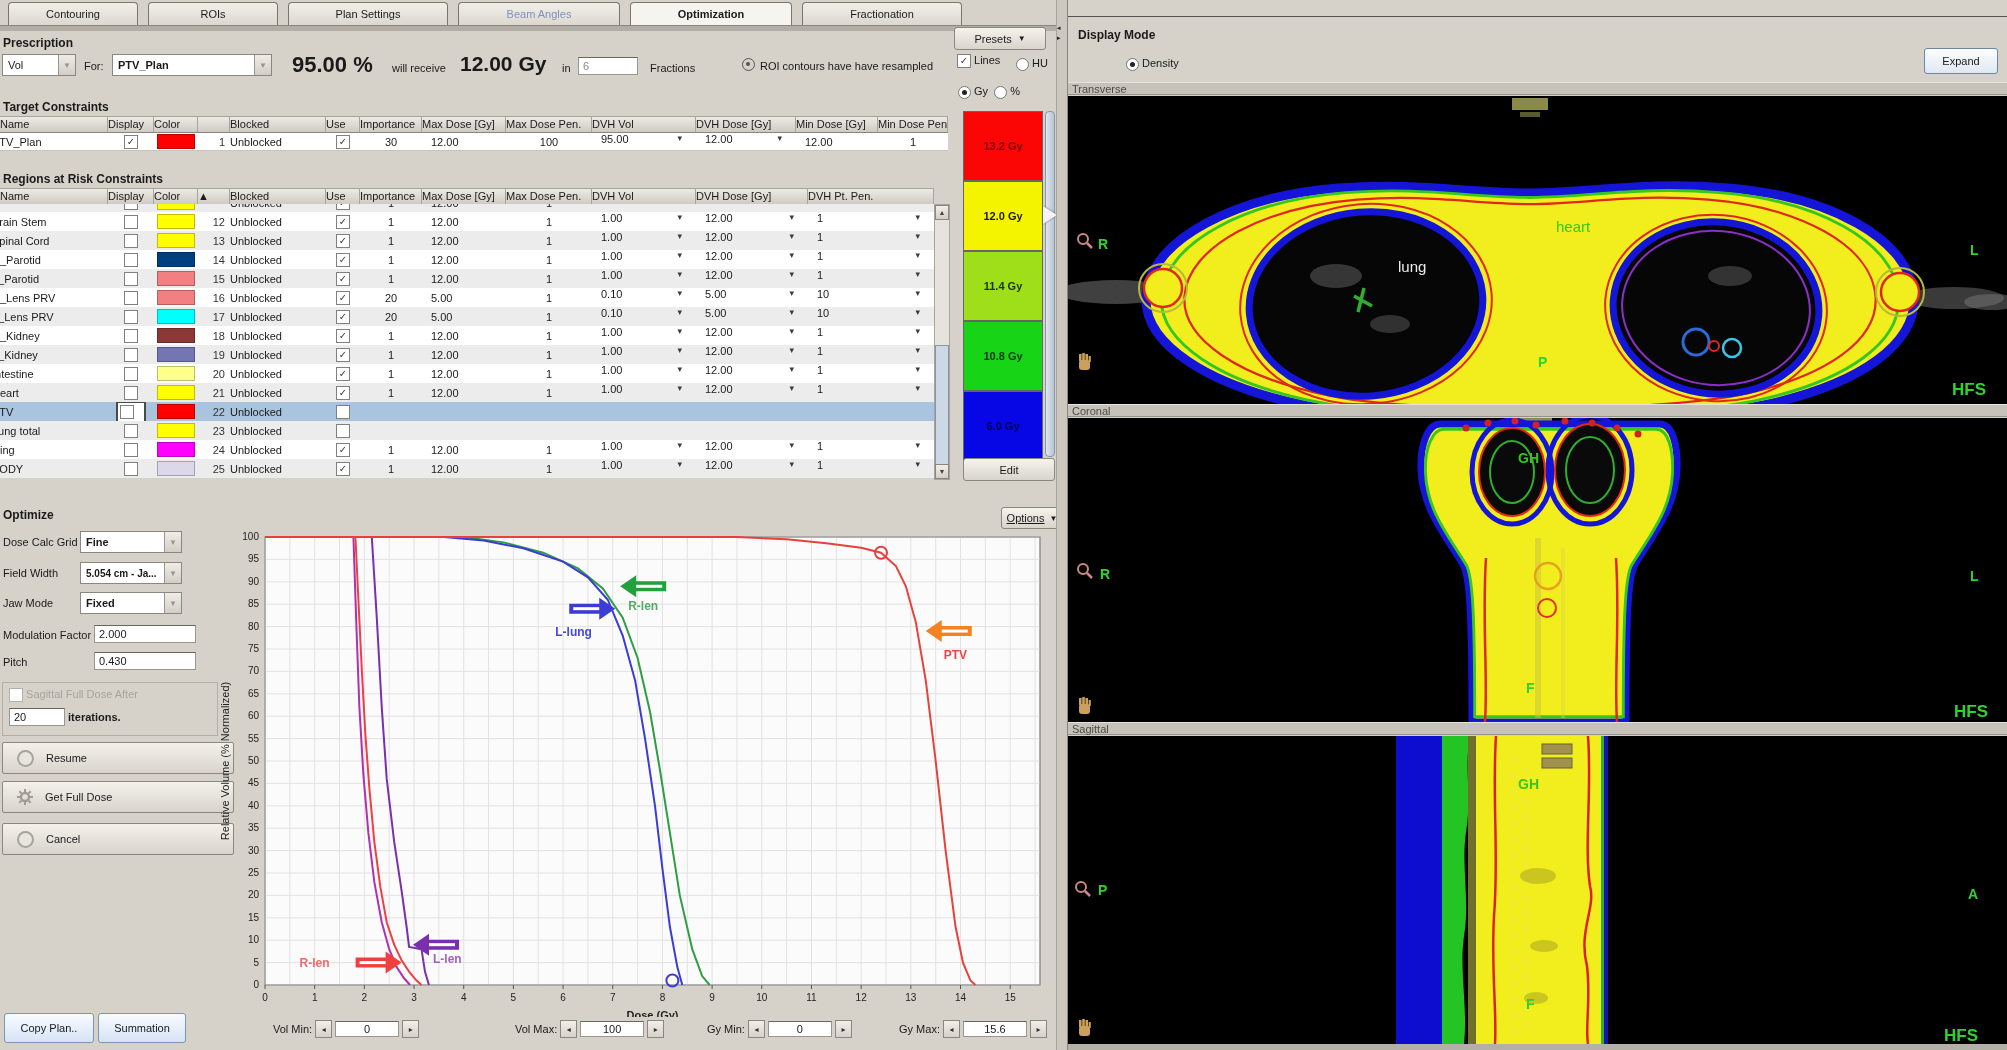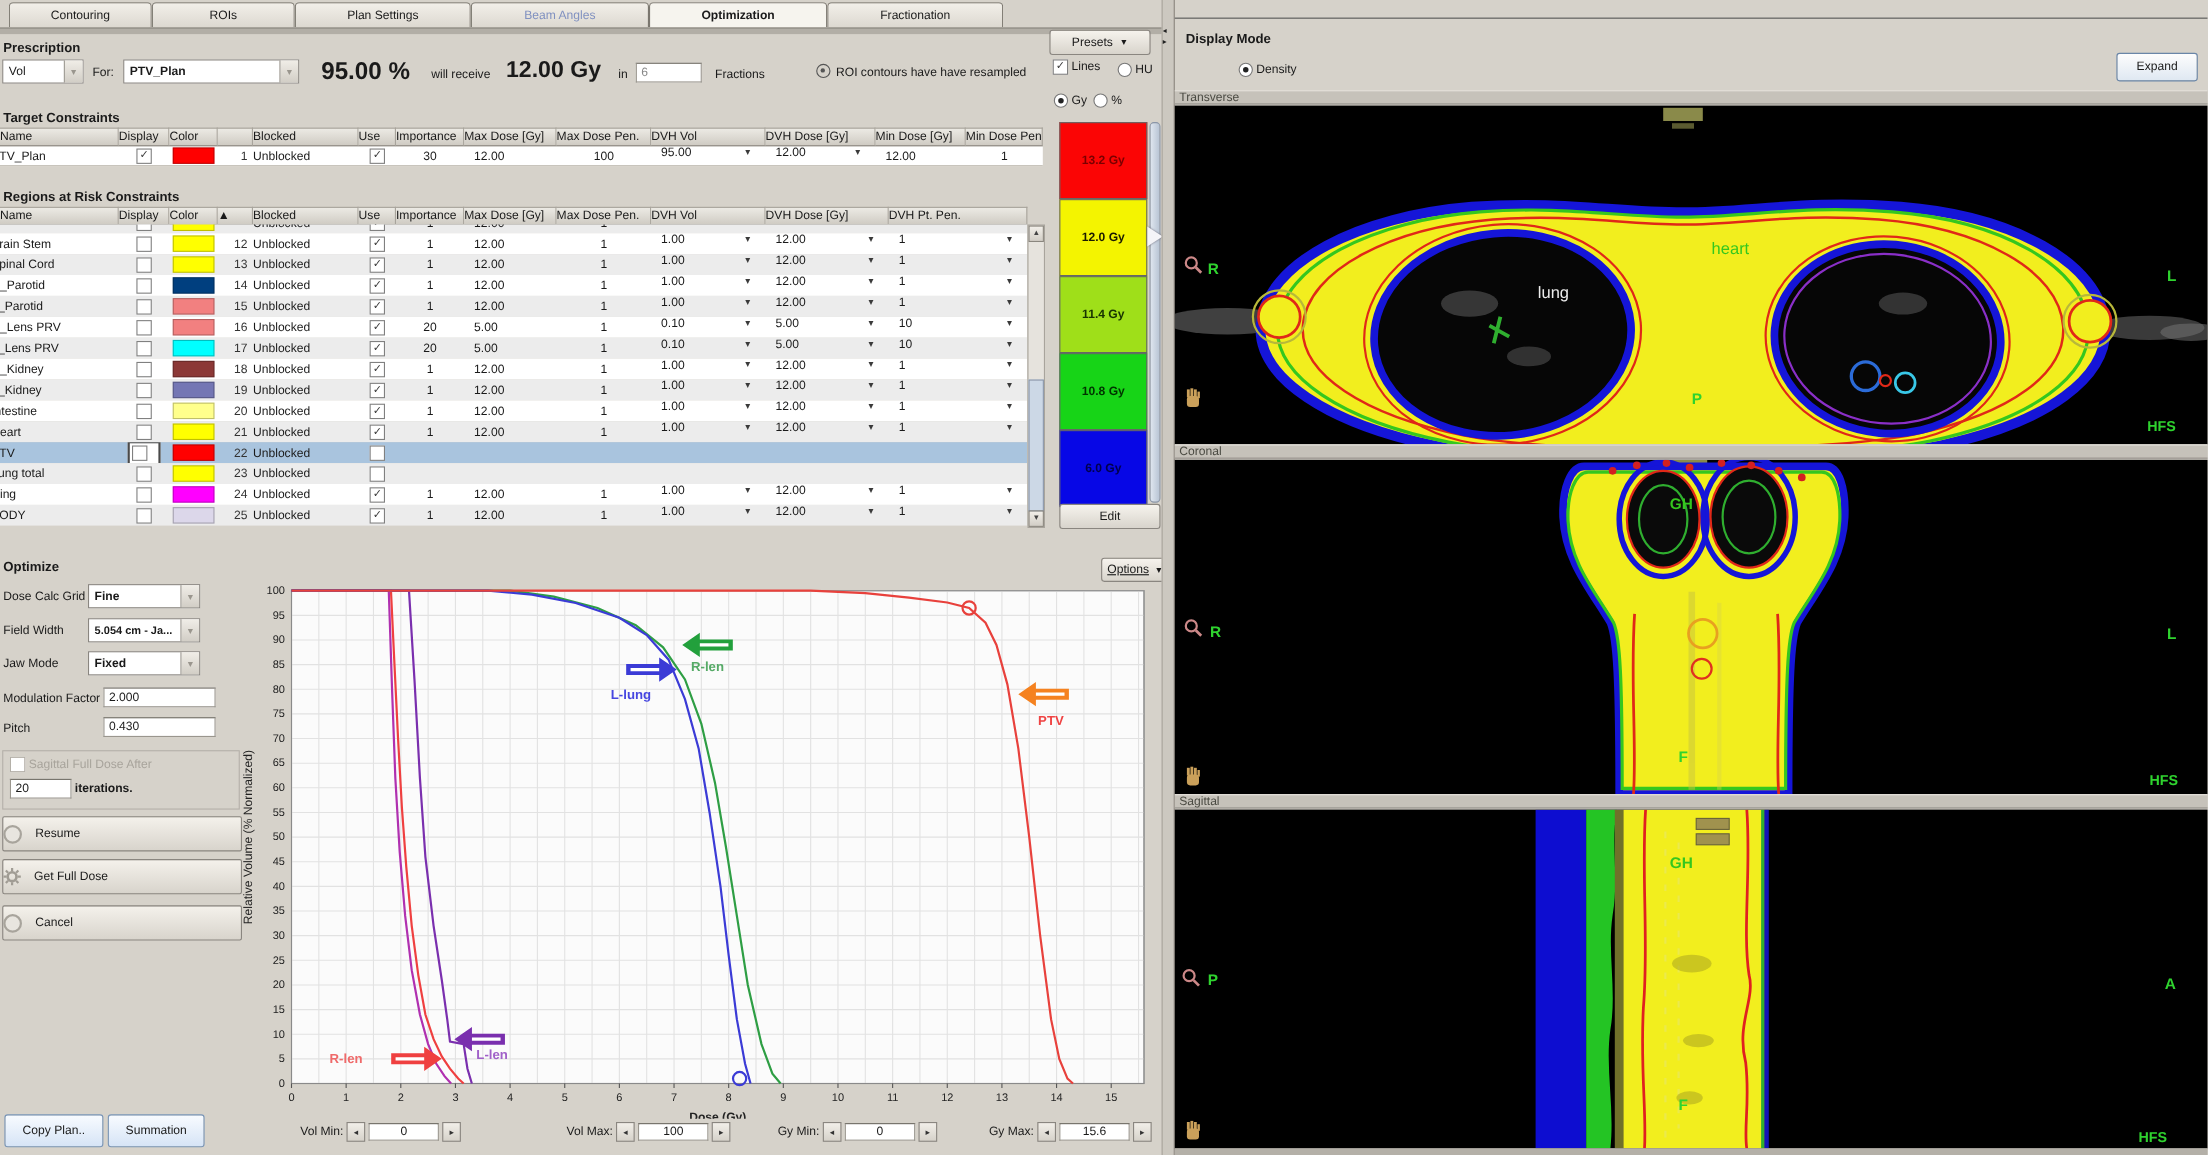--- a/index.html
+++ b/index.html
@@ -2,21 +2,21 @@
 <html><head>
 <meta charset="utf-8">
 <style>
   html,body{margin:0;padding:0}
   body{width:2007px;height:1050px;background:#d6d2ca;font-family:"Liberation Sans",sans-serif;
        font-size:11px;color:#1a1a1a;overflow:hidden;position:relative}
   .abs{position:absolute}
   .bold{font-weight:bold}
   .clip{display:inline-block;transform:translateX(-11px)}
   
-  #tabbar{position:absolute;left:8px;top:2px;height:24px;display:flex;}
+  #tabbar{position:absolute;left:8px;top:2px;height:24px;display:flex;gap:10px}
   .tab{height:22px;line-height:22px;text-align:center;border:1px solid #7a766e;border-bottom:none;
        border-radius:4px 4px 0 0;background:linear-gradient(#f2efe9,#dcd8d0);padding:0 4px;cursor:pointer}
   .tab.normal{width:120px}
   .tab.active{width:152px;background:#f6f4ee;font-weight:bold}
   .tab.disabled{width:152px;color:#8091c0}
   .tab.n2{width:150px}
   #tabstrip{position:absolute;left:0;top:25px;width:1064px;height:5px;background:#b2aea6;border-top:1px solid #8a867e}
   
   .combo{display:inline-flex;height:20px;border:1px solid #8a8680;background:#fff;align-items:center}
   .combo .val{padding:0 5px;flex:1;white-space:nowrap;overflow:hidden}
@@ -54,36 +54,36 @@
   .vscroll{position:absolute;width:14px;background:#e6e3dd;border:1px solid #a8a49c}
   .sbtn{position:absolute;left:0;width:12px;height:13px;background:linear-gradient(#f2efe9,#d2cec6);
         border:1px solid #8a867e;font-size:7px;text-align:center;line-height:13px;color:#444}
   .sthumb{position:absolute;left:0;width:12px;background:#ccd8e6;border:1px solid #8a96a8}
   
   #colorbar{position:absolute;left:963px;top:111px;width:78px}
   .cseg{width:78px;display:flex;align-items:center;justify-content:center;font-weight:bold;font-size:11px;
         border:1px solid #666}
   
   .bigbtn{position:absolute;left:2px;width:216px;height:30px;border:1px solid #8a8680;border-radius:2px;
-          background:linear-gradient(#f4f1eb,#d8d4cc);display:flex;align-items:center;gap:12px}
+          background:linear-gradient(#f4f1eb,#d8d4cc);display:flex;align-items:center;padding-left:14px;gap:12px}
   .cicon{width:13px;height:13px;border-radius:50%;border:2px solid #a8a49c;background:#e8e5df;display:inline-block}
   
   #dvh{position:absolute;left:215px;top:505px;width:848px;height:512px}
   .spin{position:absolute;display:flex;align-items:center;gap:3px}
   .sarr{width:15px;height:16px;border:1px solid #8a8680;background:linear-gradient(#f2efe9,#d6d2ca);
         font-size:8px;display:flex;align-items:center;justify-content:center;color:#333}
   .sval{width:62px;height:14px;background:#fff;border:1px solid #9a968e;border-top-color:#6a665e;
         display:flex;align-items:center;justify-content:center}
   
   #rpanel{position:absolute;left:1068px;top:16px;width:939px;height:1034px;border-top:1px solid #555}
   .viewbar{position:absolute;left:1068px;width:939px;height:13px;background:#c6c2ba;border-top:1px solid #e6e3dd;
            border-bottom:1px solid #94908a;color:#4a4a42;font-size:11px;line-height:13px;padding-left:4px;box-sizing:border-box}
   .view{position:absolute;left:1068px;width:939px;background:#000;overflow:hidden}
   .olab{position:absolute;color:#2fd32f;font-weight:bold;font-size:14px}
-  .hfs{font-size:13px}
+  .hfs{font-size:17px}
   #splitter{position:absolute;left:1056px;top:0;width:10px;height:1050px;background:#ccc8c0;border-left:1px solid #a8a49c;border-right:1px solid #8a867e}
   .tinyarr{position:absolute;left:1057px;font-size:7px;color:#222}
   .mag{position:absolute}
   .handico{position:absolute}
 </style>
 </head>
 <body>
 
 <div id="tabbar">
     <div class="tab normal">Contouring</div>

